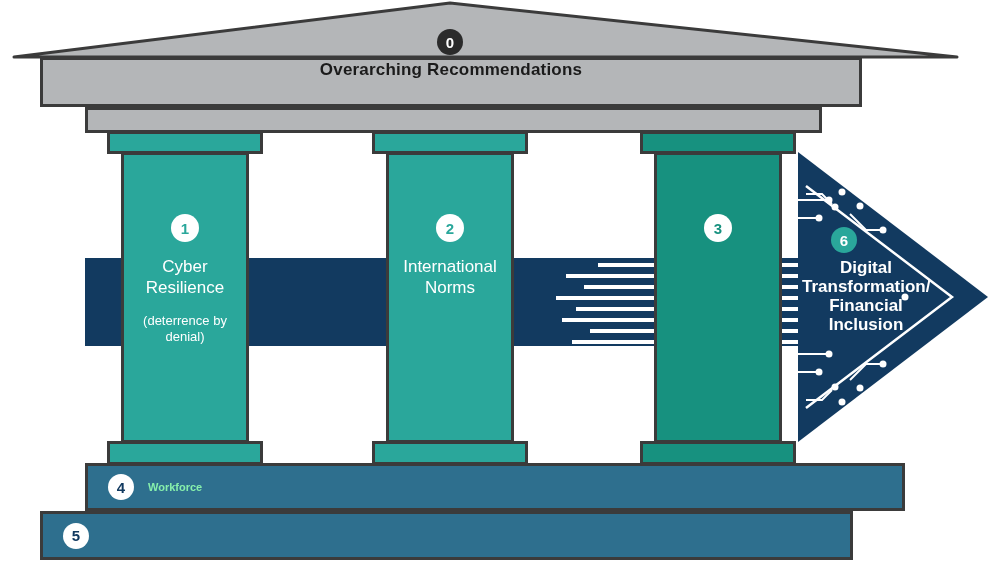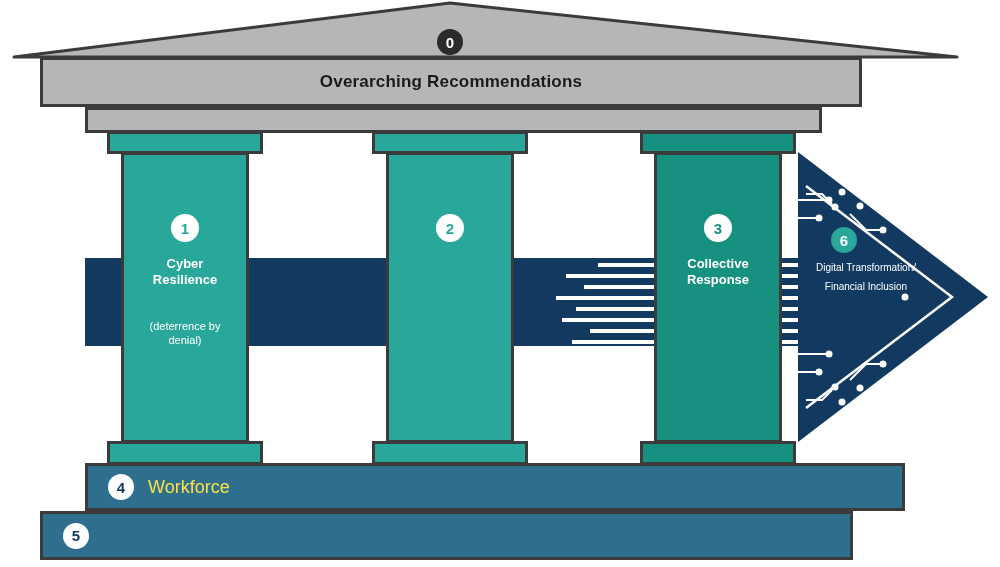--- a/index.html
+++ b/index.html
@@ -7,21 +7,21 @@
     position:relative;width:1000px;height:567px;margin:0 auto;
     font-family:"Liberation Sans", sans-serif;overflow:hidden;background:#fff;
   }
   .abs{position:absolute;box-sizing:border-box;}
 
   
   .svg-layer{position:absolute;left:0;top:0;width:1000px;height:567px;pointer-events:none;}
   .entablature{
     left:40px;top:57px;width:822px;height:50px;
     background:#b4b6b8;border:3px solid #3b3b3b;z-index:3;
-    display:flex;align-items:center;justify-content:center;
+    display:flex;align-items:flex-start;justify-content:center;
   }
   .entablature-title{font-weight:bold;font-size:17px;color:#1b1b1b;letter-spacing:.2px;}
   .architrave{
     left:85px;top:107px;width:737px;height:26px;
     background:#b4b6b8;border:3px solid #3b3b3b;z-index:3;
   }
 
   
   .badge{
     border-radius:50%;display:flex;align-items:center;justify-content:center;
@@ -33,33 +33,33 @@
 
   
   .band{left:85px;top:258px;width:713px;height:88px;background:#123a60;z-index:1;}
   .speed-line{position:absolute;height:4px;background:#ffffff;z-index:2;}
 
   
   .pillar-part{border:3px solid #3b3b3b;z-index:4;}
   .cap1,.shaft1,.base1{background:#2aa79b;}
   .cap3,.shaft3,.base3{background:#17917f;}
   .pillar-content{z-index:5;color:#ffffff;text-align:center;}
-  .pillar-title{font-weight:bold;font-size:13px;line-height:1.25;}
-  .pillar-sub{font-size:11px;line-height:1.3;margin-top:30px;}
+  .pillar-title{font-weight:normal;font-size:17px;line-height:1.25;}
+  .pillar-sub{font-size:13px;line-height:1.3;margin-top:14px;}
 
   
   .arrow-text{
     left:802px;top:258px;width:128px;z-index:7;color:#ffffff;
-    font-weight:normal;font-size:10px;line-height:19px;text-align:center;
+    font-weight:bold;font-size:17px;line-height:19px;text-align:center;
   }
   .badge-6{left:831px;top:227px;z-index:7;}
 
   
   .step{border:3px solid #3b3b3b;background:#2e6f8e;z-index:3;display:flex;align-items:center;}
-  .step-label{color:#fde047;font-weight:normal;font-size:18px;margin-left:14px;}
+  .step-label{color:#86efac;font-weight:bold;font-size:11px;margin-left:14px;}
   .step-badge{position:relative;margin-left:20px;width:26px;height:26px;background:#ffffff;color:#123a60;}
 </style>
 </head>
 <body>
 
 <div class="canvas">
 
   <svg class="svg-layer" style="z-index:2">
     <polygon points="14,57 450,3 957,57" fill="#b4b6b8" stroke="#3b3b3b" stroke-width="3" stroke-linejoin="round"></polygon>
   </svg>
@@ -101,30 +101,30 @@
       <div class="pillar-sub">(deterrence by denial)</div>
     </div>
   </div>
 
   <div>
     <div class="abs pillar-part cap1" style="left:372px;top:131px;width:156px;height:23px;"></div>
     <div class="abs pillar-part shaft1" style="left:386px;top:152px;width:128px;height:291px;"></div>
     <div class="abs pillar-part base1" style="left:372px;top:441px;width:156px;height:24px;"></div>
     <div class="abs badge badge-white" style="left:436px;top:214px;color:#2aa79b;">2</div>
     <div class="abs pillar-content" style="left:400px;top:256px;width:100px;">
+      <div class="pillar-title">International Norms</div>
     </div>
   </div>
 
   <div>
     <div class="abs pillar-part cap3" style="left:640px;top:131px;width:156px;height:23px;"></div>
     <div class="abs pillar-part shaft3" style="left:654px;top:152px;width:128px;height:291px;"></div>
     <div class="abs pillar-part base3" style="left:640px;top:441px;width:156px;height:24px;"></div>
     <div class="abs badge badge-white" style="left:704px;top:214px;color:#17917f;">3</div>
     <div class="abs pillar-content" style="left:668px;top:256px;width:100px;">
-      <div class="pillar-title">Collective Response</div>
     </div>
   </div>
 
   <svg class="svg-layer" style="z-index:6">
     <polygon points="798,152 988,297 798,442" fill="#123a60"></polygon>
     <g stroke="#ffffff" fill="none" stroke-width="2.5">
       <polyline points="806,186 952,297 806,408"></polyline>
     </g>
     <g stroke="#ffffff" fill="none" stroke-width="2">
       <line x1="798" y1="200" x2="826" y2="200"></line>

